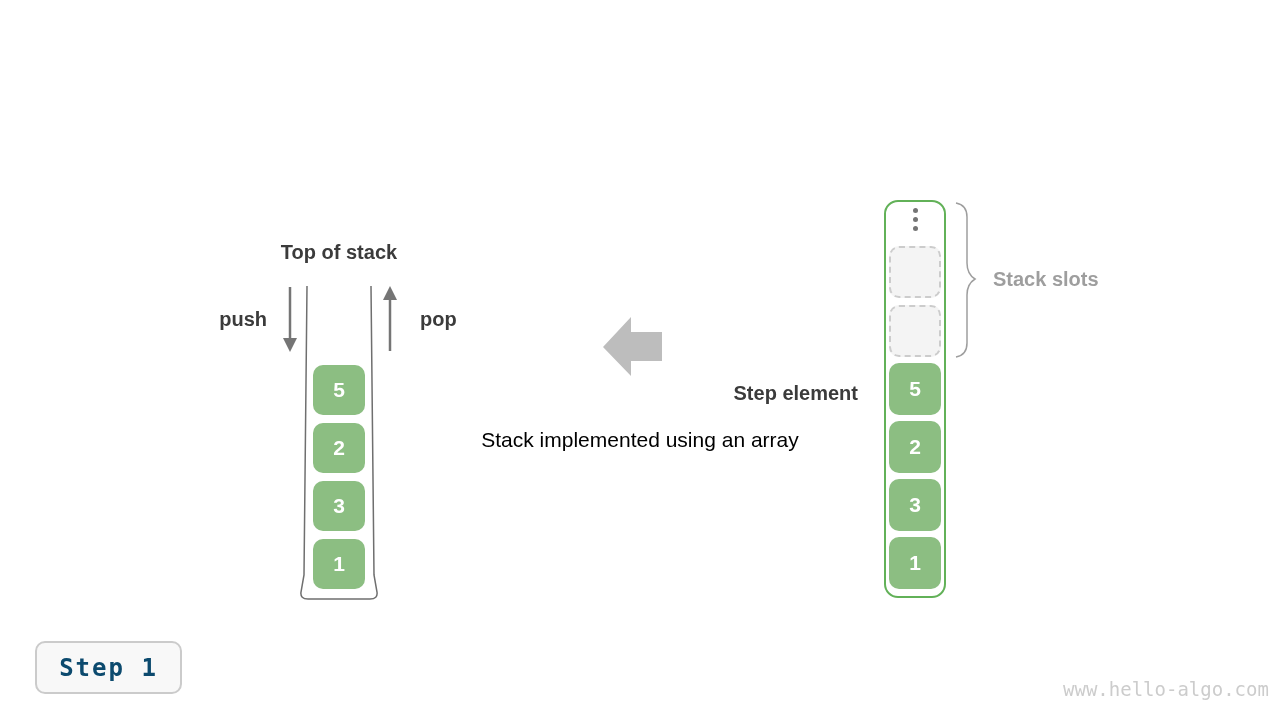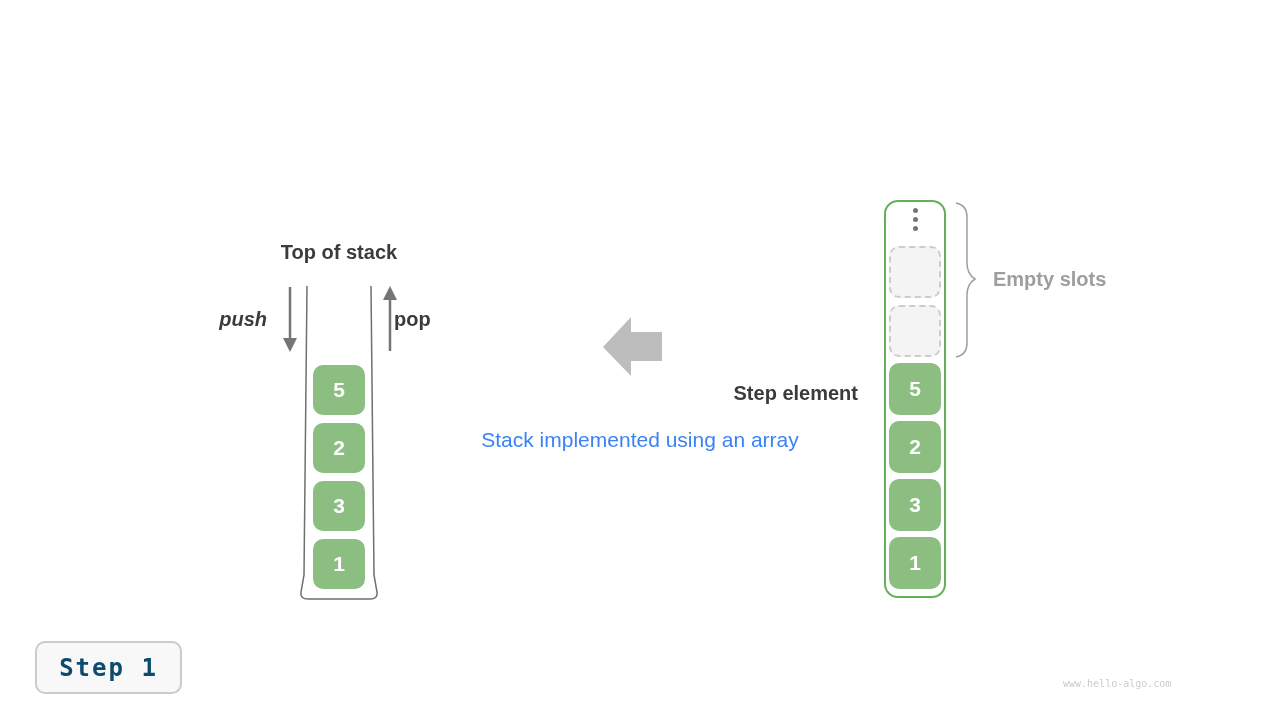--- a/index.html
+++ b/index.html
@@ -20,21 +20,21 @@
     white-space: nowrap;
   }
   .lbl-gray-bold {
     color: #9E9E9E;
     font-weight: bold;
     font-size: 20px;
     line-height: 26px;
     white-space: nowrap;
   }
   .caption {
-    color: #3b82f6;
+    color: #000000;
     font-size: 21px;
     line-height: 26px;
     text-align: center;
     white-space: nowrap;
   }
   .center { text-align: center; }
   .right { text-align: right; }
   .box {
     position: absolute;
     width: 52px;
@@ -103,21 +103,21 @@
     font-weight: bold;
     font-size: 24px;
     color: #0c4a6e;
     letter-spacing: 2px;
   }
   .watermark {
     position: absolute;
     left: 1063px;
     top: 678px;
     font-family: "DejaVu Sans Mono", monospace;
-    font-size: 10px;
+    font-size: 19px;
     color: #CCCCCC;
     white-space: nowrap;
   }
   svg.overlay {
     position: absolute;
     left: 0;
     top: 0;
     pointer-events: none;
   }
 </style>
@@ -140,23 +140,23 @@
       <polygon points="383,300 397,300 390,286" fill="#757575"></polygon>
     </g>
 
     <polygon points="603,347 631,317 631,332 662,332 662,361 631,361 631,376" fill="#BDBDBD"></polygon>
 
     <path d="M 956 203 Q 967 205 967 217 L 967 263 Q 967 274 975 279 Q 967 284 967 295 L 967 343 Q 967 355 956 357" fill="none" stroke="#9E9E9E" stroke-width="1.5"></path>
   </svg>
 
   <div class="abs lbl-dark center" style="left:239px; top:239px; width:200px;">Top of stack</div>
 
-  <div class="abs lbl-dark right" style="left:167px; top:306px; width:100px;font-style:italic;">push</div>
+  <div class="abs lbl-dark right" style="left:167px; top:306px; width:100px;">push</div>
 
-  <div class="abs lbl-dark" style="left:394px; top:306px; width:100px;">pop</div>
+  <div class="abs lbl-dark" style="left:420px; top:306px; width:100px;">pop</div>
 
   <div class="box box-l" style="top:365px;">5</div>
   <div class="box box-l" style="top:423px;">2</div>
   <div class="box box-l" style="top:481px;">3</div>
   <div class="box box-l" style="top:539px;">1</div>
 
 
   <div class="abs caption" style="left:420px; top:427px; width:440px;">Stack implemented using an array</div>
 
   <div class="array-frame"></div>
@@ -171,19 +171,19 @@
   <div class="empty-slot" style="top:305px;"></div>
 
   <div class="box box-r" style="top:363px;">5</div>
   <div class="box box-r" style="top:421px;">2</div>
   <div class="box box-r" style="top:479px;">3</div>
   <div class="box box-r" style="top:537px;">1</div>
 
   <div class="abs lbl-dark right" style="left:658px; top:380px; width:200px;">Step element</div>
 
 
-  <div class="abs lbl-gray-bold" style="left:993px; top:266px;">Empty slots</div>
+  <div class="abs lbl-gray-bold" style="left:993px; top:266px;">Stack slots</div>
 
   <div class="step-badge">Step 1</div>
 
   <div class="watermark">www.hello-algo.com</div>
 
 </div>
 
 </body></html>

